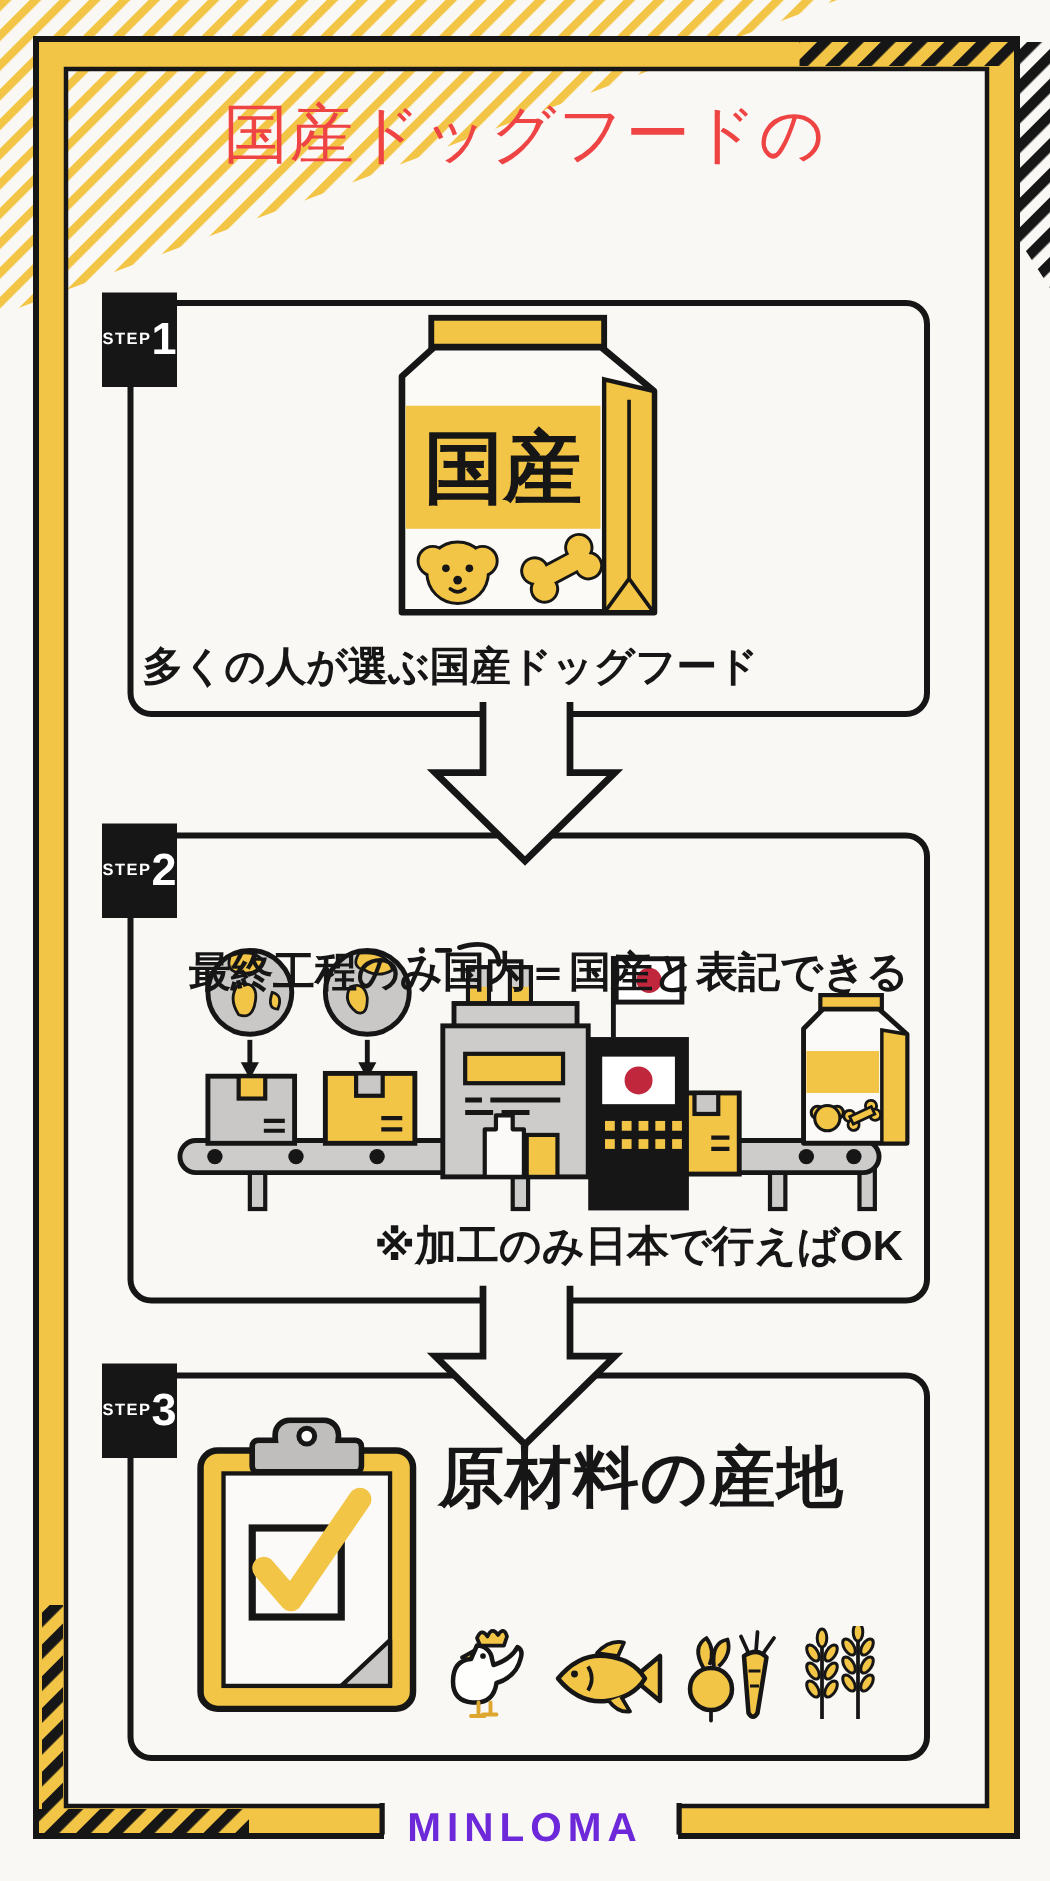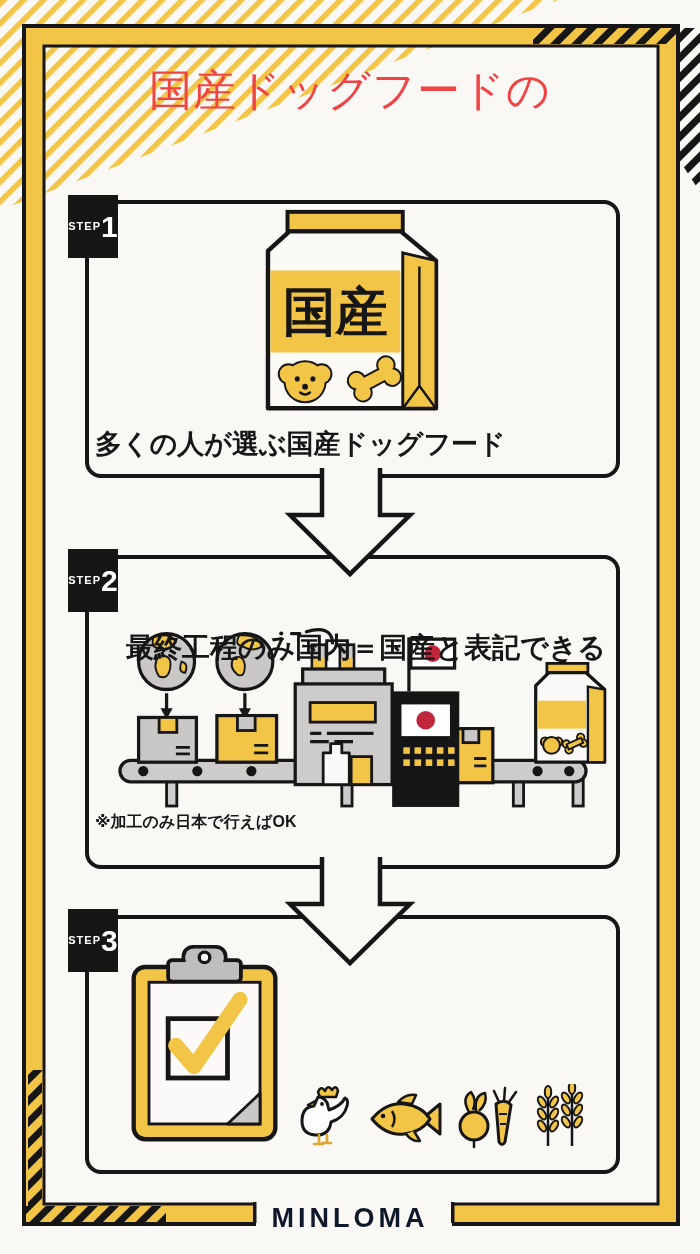--- a/index.html
+++ b/index.html
@@ -41,36 +41,36 @@
   .caption1{
     left:95px;top:426px;width:507px;z-index:3;text-align:left;
     font-size:27px;font-weight:800;letter-spacing:0px;
   }
   .heading2{
     left:126px;top:597px;width:486px;z-index:6;
     font-size:28px;font-weight:700;white-space:nowrap;margin-top:32px;
   }
   #factory-svg{left:92px;top:626px;width:522px;height:182px;z-index:3;}
   .note2{
-    left:95px;top:812px;width:507px;z-index:3;text-align:left;
-    font-size:16px;font-weight:800;
+    left:95px;top:812px;width:507px;z-index:3;text-align:right;
+    font-size:28px;font-weight:800;
   }
   #clipboard-svg{left:126px;top:944px;width:158px;height:201px;z-index:3;}
   .heading3{
     left:292px;top:958px;width:320px;z-index:3;
     font-size:44px;font-weight:900;line-height:55px;letter-spacing:1px;
   }
   .icon-row{
     left:292px;top:1082px;width:300px;height:68px;z-index:3;
     display:flex;align-items:flex-end;gap:10px;
   }
   
   .footer-logo{
     left:0;top:1203px;width:700px;z-index:6;text-align:center;
-    font-size:27px;font-weight:800;letter-spacing:4px;color:#0f172a;
+    font-size:27px;font-weight:800;letter-spacing:4px;color:#6d28d9;
   }
 </style>
 </head>
 <body>
 
 <svg id="frame-svg" class="abs" width="700" height="1254" viewBox="0 0 700 1254">
   <defs>
     <pattern id="hatchBand" width="15" height="15" patternUnits="userSpaceOnUse" patternTransform="rotate(45)">
       <rect width="15" height="15" fill="#F3C546"></rect>
       <rect width="7" height="15" fill="#161616"></rect>
@@ -308,20 +308,21 @@
       <rect x="62" y="5" width="40" height="20" rx="9"></rect>
       <rect x="46" y="19" width="72" height="18" rx="3"></rect>
     </g>
     <circle cx="82" cy="14" r="5.5" fill="#FBFAF8" stroke="#161616" stroke-width="3.5"></circle>
   </g>
   <rect x="44" y="78" width="62" height="62" fill="#FBFAF8" stroke="#161616" stroke-width="5"></rect>
   <path d="M52,106 L71,128 L119,58" fill="none" stroke="#F3C546" stroke-width="16" stroke-linecap="round" stroke-linejoin="round"></path>
 </svg>
 
 <div class="abs heading3">
+  <div>原材料の産地</div>
 </div>
 
 <div class="abs icon-row">
 
   <svg width="66" height="66" viewBox="0 0 66 66">
     <path d="M26,8 q3,-7 7,-1 q3,-7 7,-1 q4,-6 6,1 l-2,6 h-16 Z" fill="#F3C546" stroke="#161616" stroke-width="2.5" stroke-linejoin="round"></path>
     <polygon points="16,21 25,16 25,25" fill="#F3C546" stroke="#161616" stroke-width="2.5" stroke-linejoin="round"></polygon>
     <circle cx="27" cy="24" r="3.5" fill="#F3C546" stroke="#161616" stroke-width="2"></circle>
     <path d="M26,13 a10,10 0 0 1 10,9 l1,4 q12,-4 16,-12 q4,2 2,8 q-3,12 -16,16 q-2,14 -16,13 q-13,-1 -13,-14 q0,-14 12,-15 Z" fill="#FEFEFD" stroke="#161616" stroke-width="3" stroke-linejoin="round"></path>
     <circle cx="30" cy="20" r="1.9" fill="#161616"></circle>

